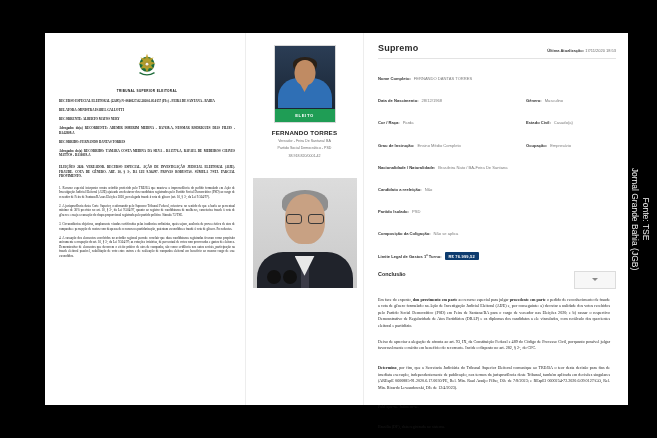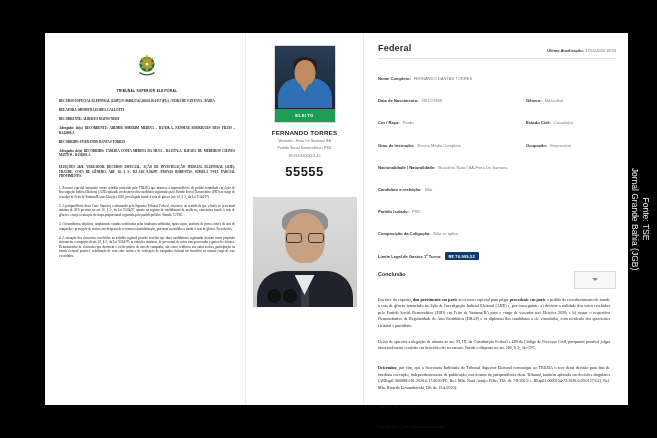--- a/index.html
+++ b/index.html
@@ -218,42 +218,41 @@
           <div class="head"></div>
           <div class="eleito-band">
             <span>ELEITO</span>
           </div>
         </div>
 
         <div class="cand-name">FERNANDO TORRES</div>
         <div class="cand-sub">Vereador - Feira De Santana/ BA</div>
         <div class="cand-sub">Partido Social Democrático - PSD</div>
         <div class="cand-sub">38.918.820/0001-42</div>
-        <div class="cand-num">55555</div>
       </div>
 
       <div class="cand-photo2">
         <div class="p2-suit"></div>
         <div class="p2-tie"></div>
         <div class="p2-shirt"></div>
         <div class="p2-hair"></div>
         <div class="p2-head"></div>
         <div class="p2-glass">
           <i class="l"></i>
           <i class="r"></i>
         </div>
         <div class="p2-mic a"></div>
         <div class="p2-mic b"></div>
       </div>
     </div>
 
     <div class="panel-col">
 
       <div class="panel-head">
-        <div class="panel-title">Federal</div>
+        <div class="panel-title">Supremo</div>
         <div class="panel-upd">
           <b>Última Atualização:</b>
           <span>17/11/2020 18:53</span>
         </div>
       </div>
 
       <div class="fields">
 
         <div class="frow">
           <div class="fcol-a">

